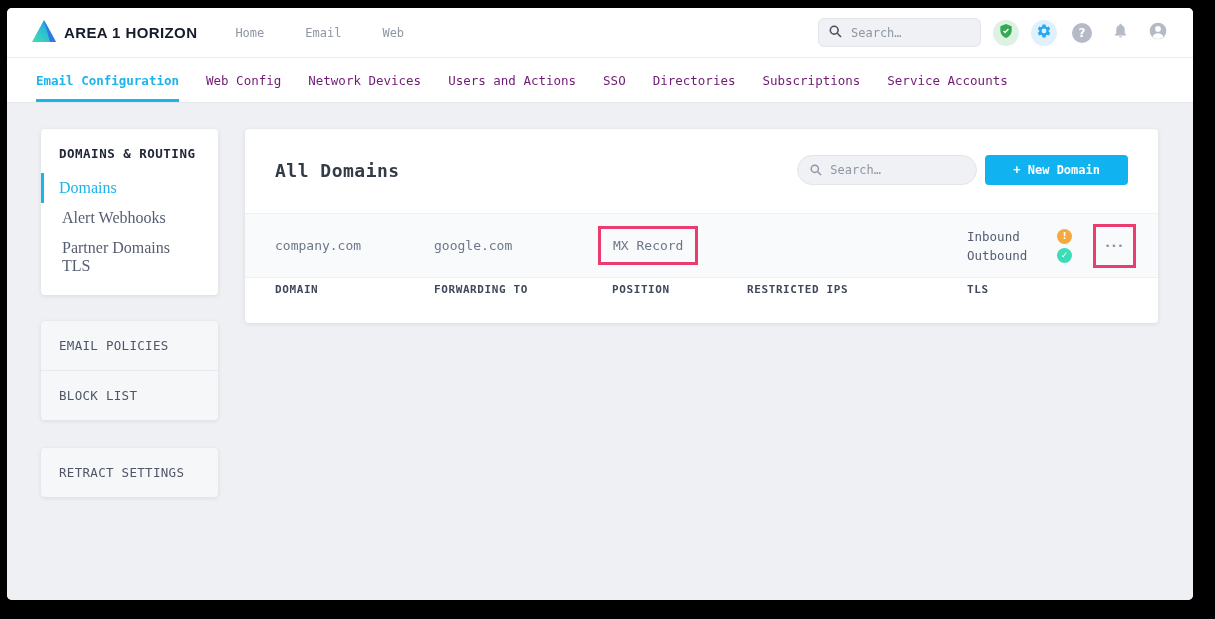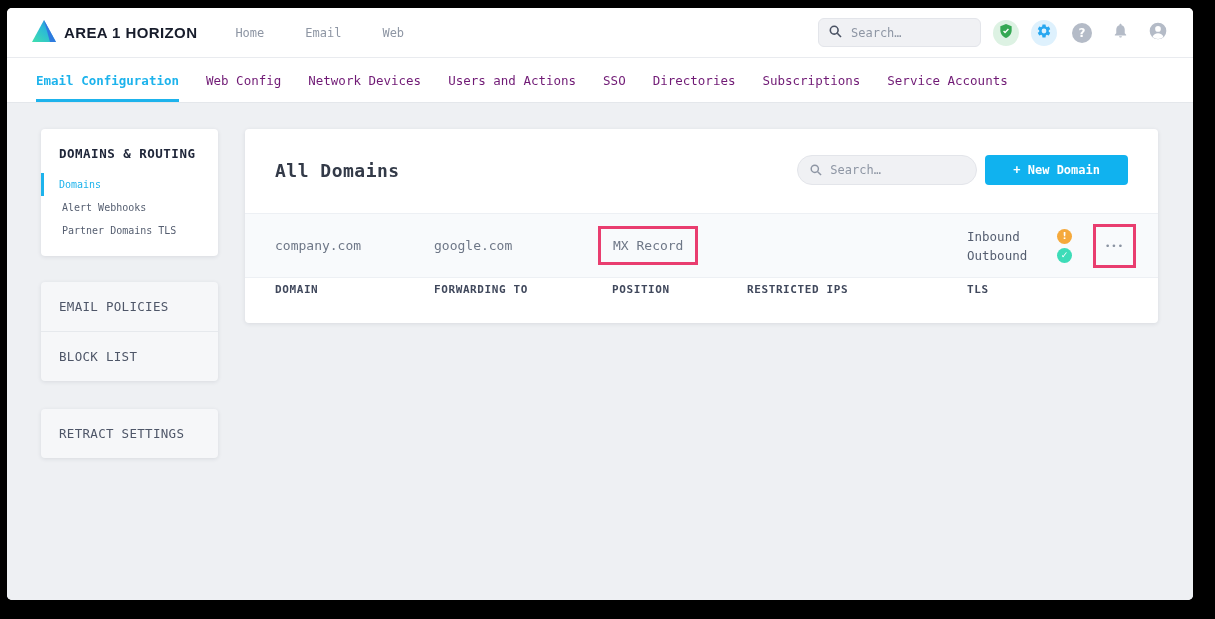--- a/index.html
+++ b/index.html
@@ -58,22 +58,23 @@
   .content {
     height:497px; background:#eef0f3; display:flex;
     padding:26px 0 0 34px;
   }
   .sidebar { width:177px; flex-shrink:0; }
   .panel { background:#fff; border-radius:4px; box-shadow:0 1px 4px rgba(25,35,55,.10); }
 
   .group-card { padding:17px 0 14px; }
   .group-title { font-size:12.5px; font-weight:700; color:#20273a; letter-spacing:0.5px; padding:0 18px; margin-bottom:12px; }
   .side-item {
-    font-size:10px; color:#555e70; padding:6px 18px 6px 18px; cursor:pointer;
+    font-size:16px; color:#555e70; padding:6px 18px 6px 18px; cursor:pointer;
     border-left:3px solid transparent;
+    font-family:Liberation Serif, serif;
   }
   .side-item.active { color:#1db3ec; border-left-color:#1db3ec; padding-left:15px; }
 
   .section-card { margin-top:26px; background:#f6f7f9; }
   .section {
     padding:15px 18px; font-size:12.5px; color:#4e5668; letter-spacing:0.3px;
     line-height:19px; cursor:pointer;
   }
   .section + .section { border-top:1px solid #e6e9ed; }
   .retract-card { margin-top:28px; background:#f6f7f9; }

